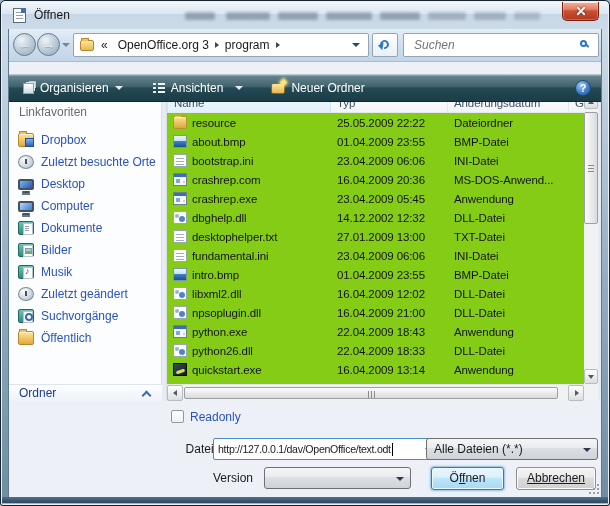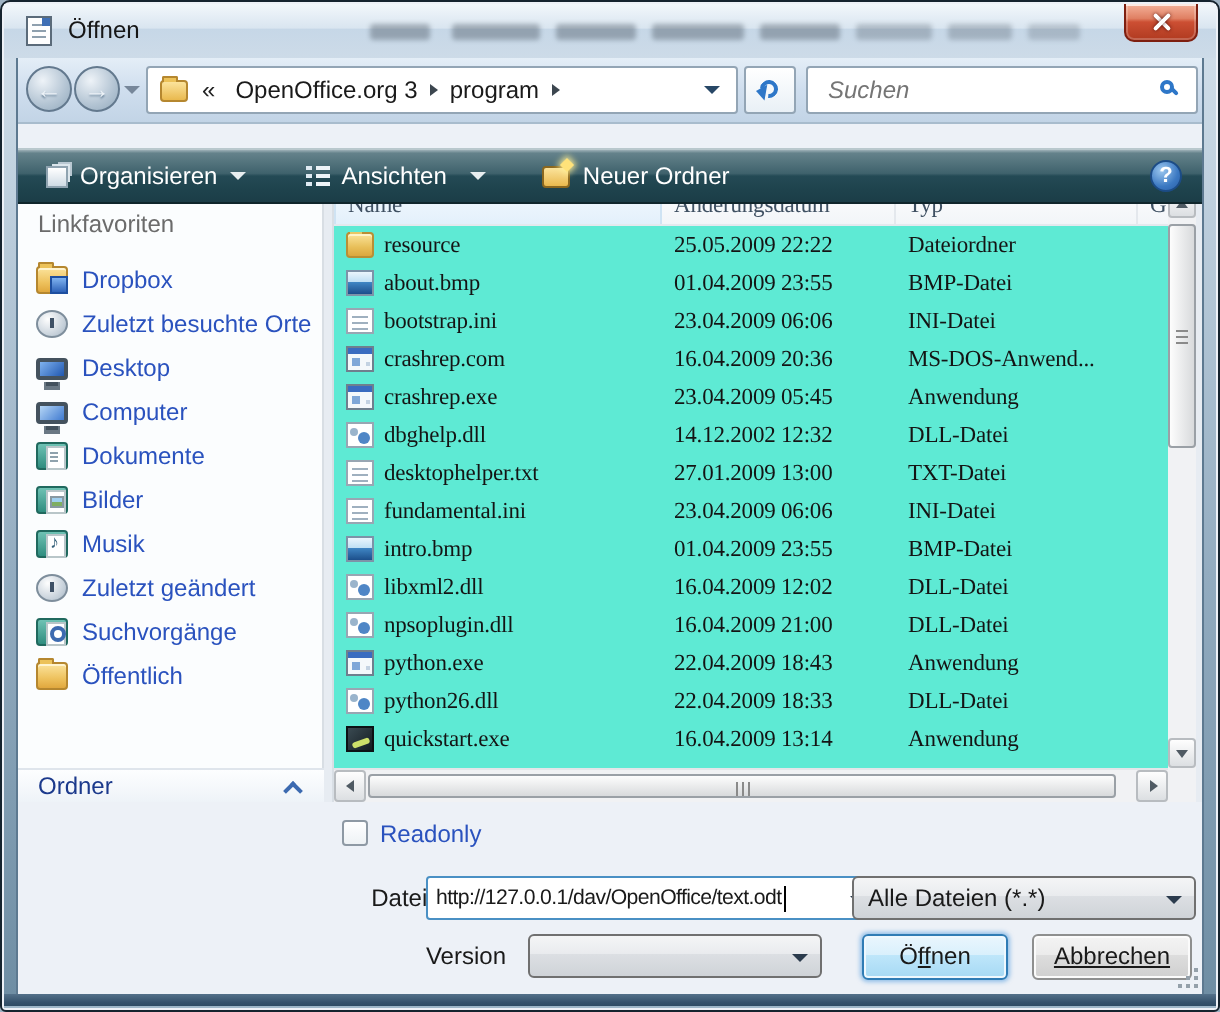--- a/index.html
+++ b/index.html
@@ -128,22 +128,22 @@
   .sic-documents::before,.sic-pictures::before,.sic-music::before,.sic-searches::before{content:"";position:absolute;
        left:4px;top:1px;width:8px;height:10px;background:#fff;border:1px solid #b9c6c9;}
   .sic-documents::after{content:"";position:absolute;left:6px;top:4px;width:4px;height:5px;
        background:repeating-linear-gradient(180deg,#8fa2ad 0 1px,transparent 1px 2px);z-index:1;}
   .sic-pictures::after{content:"";position:absolute;left:6px;top:4px;width:5px;height:4px;
        background:linear-gradient(180deg,#9fd0ef 50%,#7fae62 50%);border:1px solid #8899a2;z-index:1;}
   .sic-music::after{content:"♪";position:absolute;left:6px;top:0;font-size:9px;color:#35607a;z-index:1;}
   .sic-searches::after{content:"";position:absolute;left:6px;top:3px;width:4px;height:4px;border:2px solid #3c6ab0;
        border-radius:50%;z-index:1;}
   
-  .listpanel{position:absolute;left:166px;top:89px;width:431px;height:311px;background:#5eead4;
-       box-shadow:-1px 0 0 #d9dfe5;font-size:11.5px;letter-spacing:-.1px;font-family:Liberation Serif, serif;}
+  .listpanel{position:absolute;left:166px;top:89px;width:431px;height:311px;background:#84cc16;
+       box-shadow:-1px 0 0 #d9dfe5;font-size:11.5px;letter-spacing:-.1px;}
   .list-header{position:absolute;left:0;right:14px;top:4px;height:19px;display:grid;
        grid-template-columns:164px 117px 121px 1fr;color:#3f5062;
        background:linear-gradient(180deg,#fdfdfe,#f2f5f8);border-bottom:1px solid #e4e9ee;cursor:pointer;}
   .hcell{padding:3px 0 0 6px;border-right:1px solid #e4e8ed;position:relative;overflow:hidden;white-space:nowrap;}
   .hcell.last{border-right:none;}
   .hcell.name{background:linear-gradient(180deg,#f3f9fe,#e3f0fb);border-left:1px solid #cfe3f3;
        border-right:1px solid #cfe3f3;}
   .sort{position:absolute;left:73px;top:0;border-left:4px solid transparent;border-right:4px solid transparent;
        border-bottom:4px solid #a9c9e6;}
   .rows{position:absolute;left:0;right:14px;top:23px;bottom:17px;overflow:hidden;}
@@ -353,22 +353,22 @@
       <span class="chev-up"></span>
     </div>
   </div>
 
   <div class="listpanel">
     <div class="list-header">
       <div class="hcell name">
         <span class="sort"></span>
         <span>Name</span>
       </div>
+      <div class="hcell">Typ</div>
       <div class="hcell">Änderungsdatum</div>
-      <div class="hcell">Typ</div>
       <div class="hcell last">G</div>
     </div>
     <div class="rows" id="rows">
 
     <div class="frow">
           <span class="fcell name">
             <span class="fic fic-folder"></span>
             <span>resource</span>
           </span>
           <span class="fcell">25.05.2009 22:22</span>

